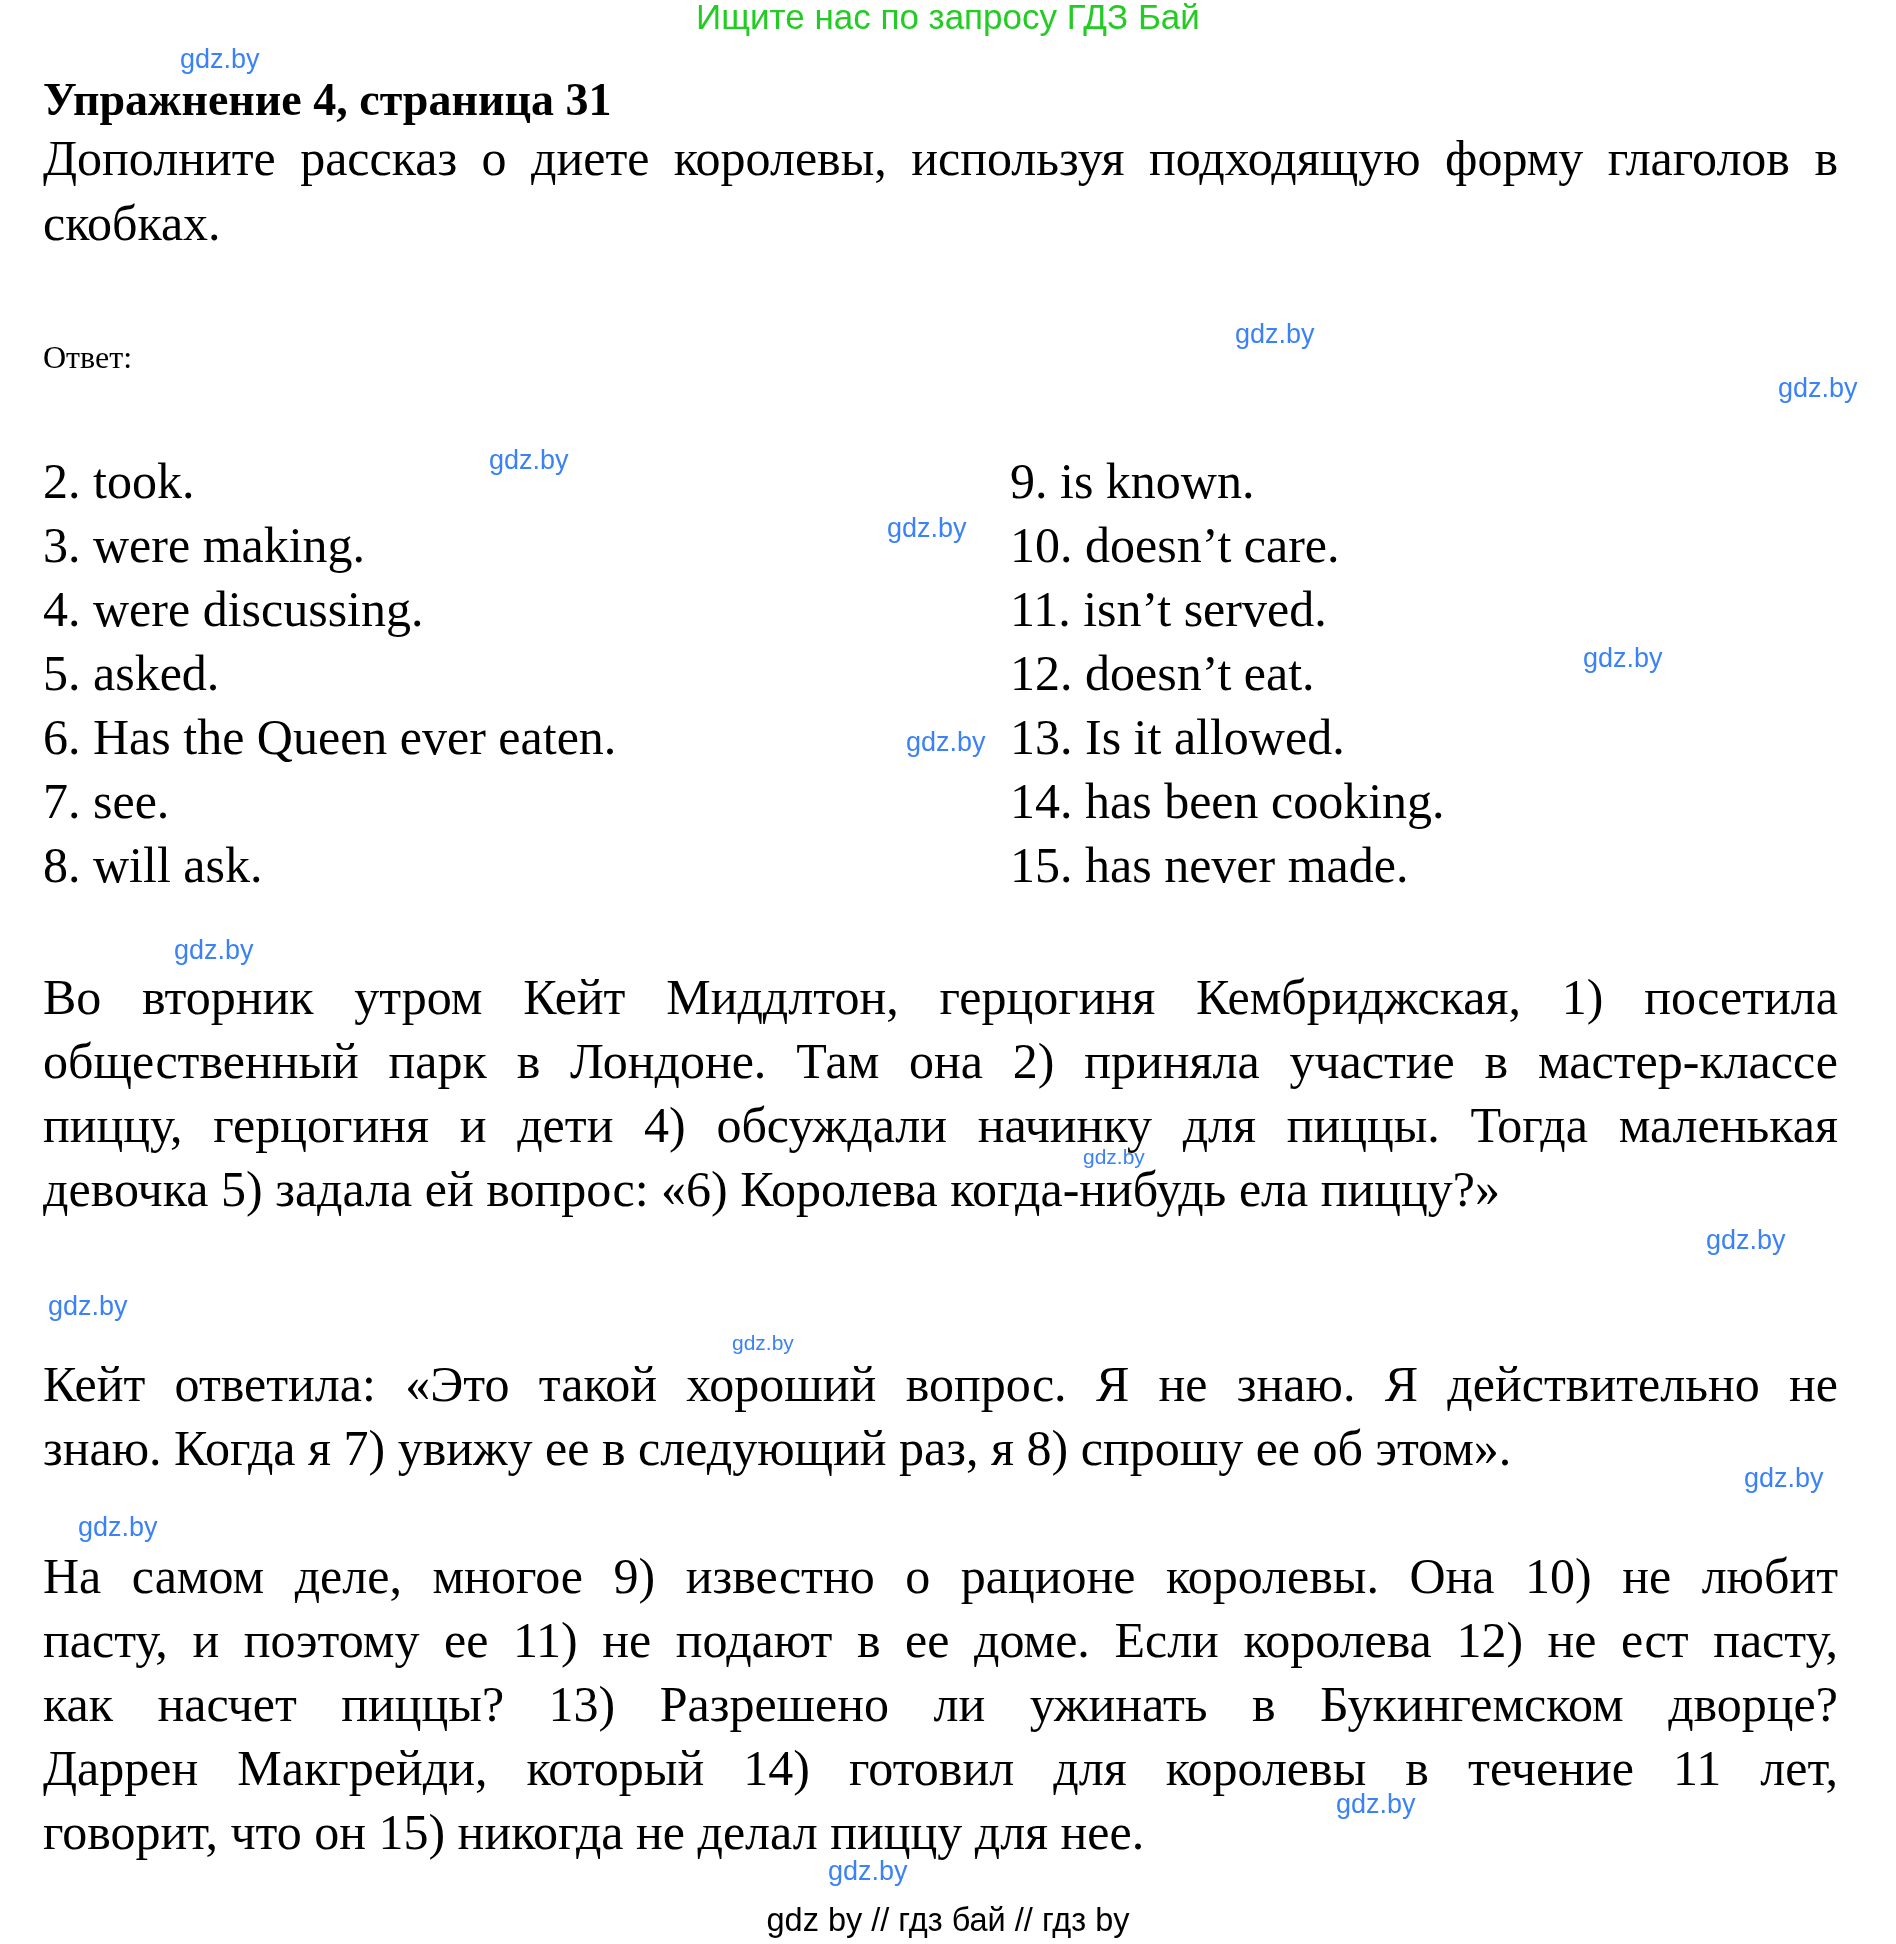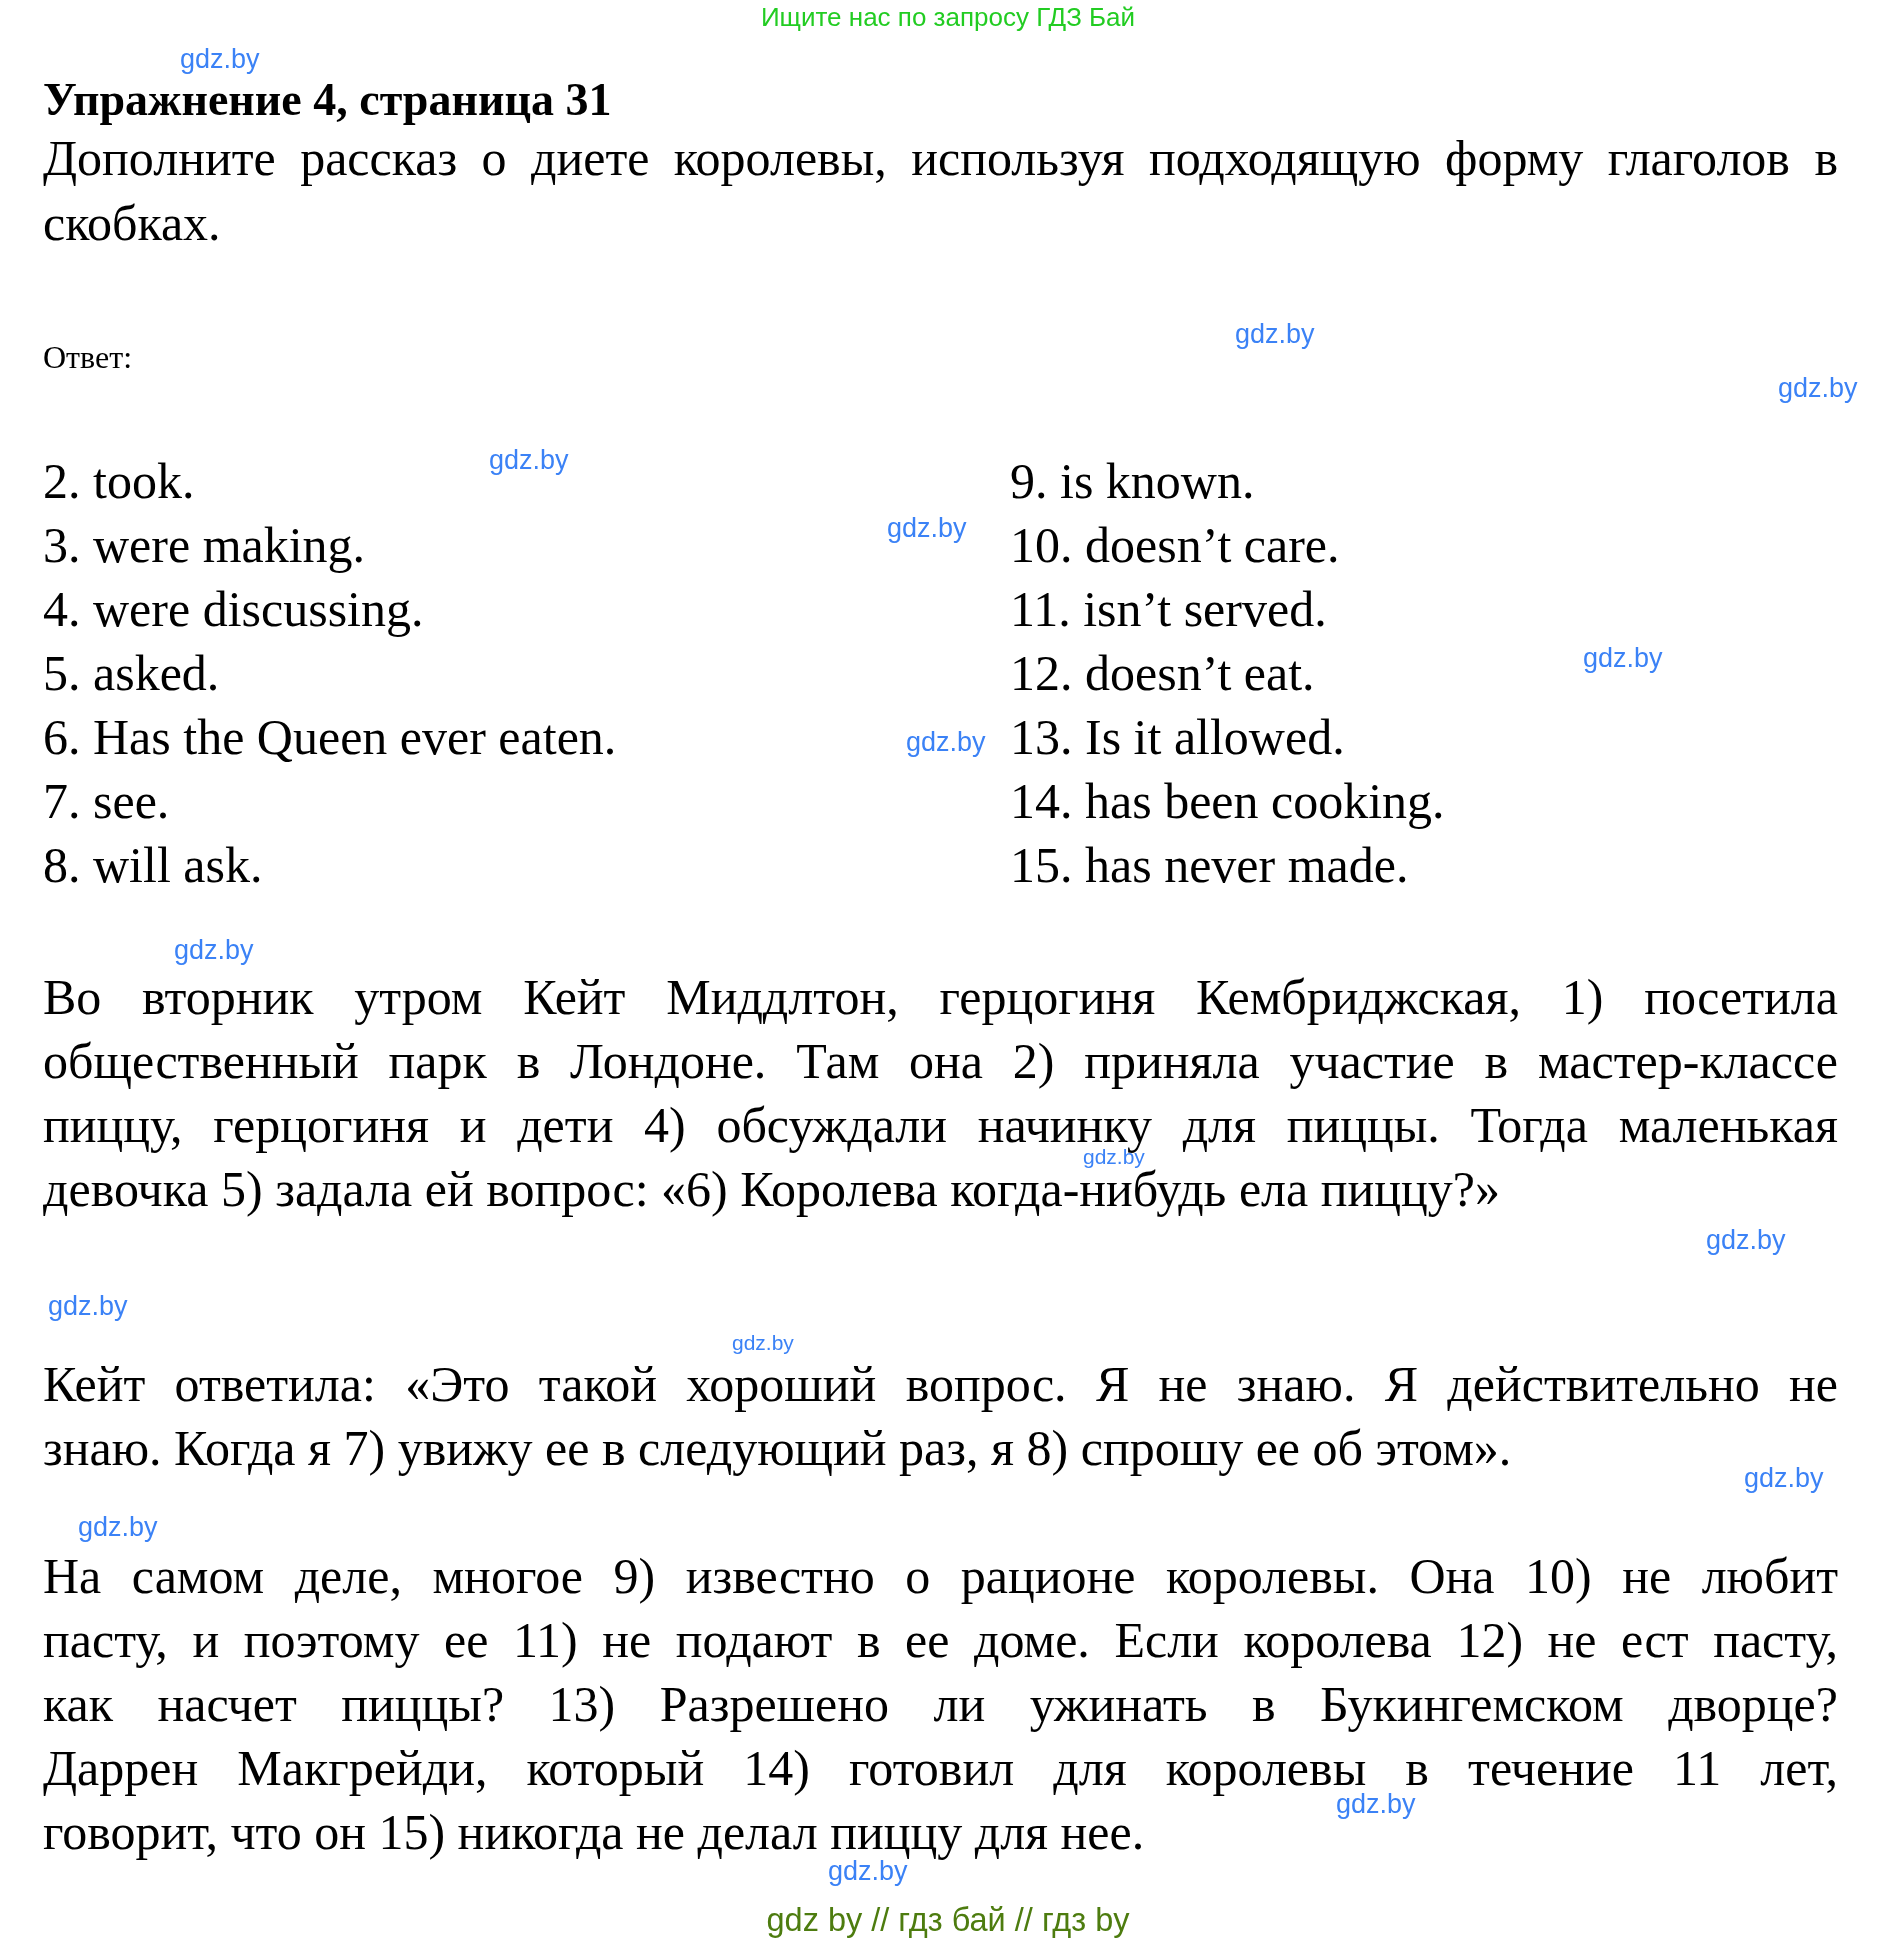--- a/index.html
+++ b/index.html
@@ -1,36 +1,36 @@
 <!DOCTYPE html>
 <html><head>
 <meta charset="utf-8">
 <style>
   html, body { margin: 0; padding: 0; background: #ffffff; }
   body { width: 1896px; height: 1944px; position: relative; overflow: hidden; }
   .serif { font-family: "Liberation Serif", "DejaVu Serif", serif; color: #000; }
   .sans { font-family: "Liberation Sans", "DejaVu Sans", sans-serif; }
   .abs { position: absolute; white-space: nowrap; }
-  #top-banner { top: 0px; left: 0; width: 1896px; text-align: center; font-size: 26px; line-height: 34px; color: #22cc22; }
+  #top-banner { top: 0px; left: 0; width: 1896px; text-align: center; font-size: 35px; line-height: 34px; color: #22cc22; }
   #title { left: 43px; top: 69px; font-size: 46px; font-weight: bold; line-height: 61px; }
   #instruction { left: 43px; top: 126px; width: 1795px; font-size: 50px; line-height: 65px; text-align: justify; text-align-last: left; white-space: normal; }
   #answer-label { left: 43px; top: 325px; font-size: 32px; line-height: 65px; }
   .answers { position: absolute; top: 449px; font-size: 50px; line-height: 64px; }
   #answers-left { left: 43px; }
   #answers-right { left: 1010px; }
   .answers div { white-space: nowrap; }
   .para { position: absolute; left: 43px; width: 1795px; font-size: 50px; line-height: 64px; text-align: justify; text-align-last: justify; }
   .para .last { text-align-last: left; }
   .para div { text-align: justify; text-align-last: justify; }
   .para div.last { text-align-last: left; }
   #para1 { top: 965px; }
   #para2 { top: 1352px; }
   #para3 { top: 1544px; }
   .wm { position: absolute; font-size: 27px; color: #3b82f6; white-space: nowrap; font-family: "Liberation Sans", "DejaVu Sans", sans-serif; }
-  #footer { top: 1902px; left: 0; width: 1896px; text-align: center; font-size: 32.5px; color: #4d7c0f; }
+  #footer { top: 1902px; left: 0; width: 1896px; text-align: center; font-size: 32.5px; color: #000000; }
 </style>
 </head>
 <body>
 
 <div id="top-banner" class="abs sans">Ищите нас по запросу ГДЗ Бай</div>
 
 <div class="wm" style="left:180px; top:44px;">gdz.by</div>
 
 <div id="title" class="abs serif">Упражнение 4, страница 31</div>
 

